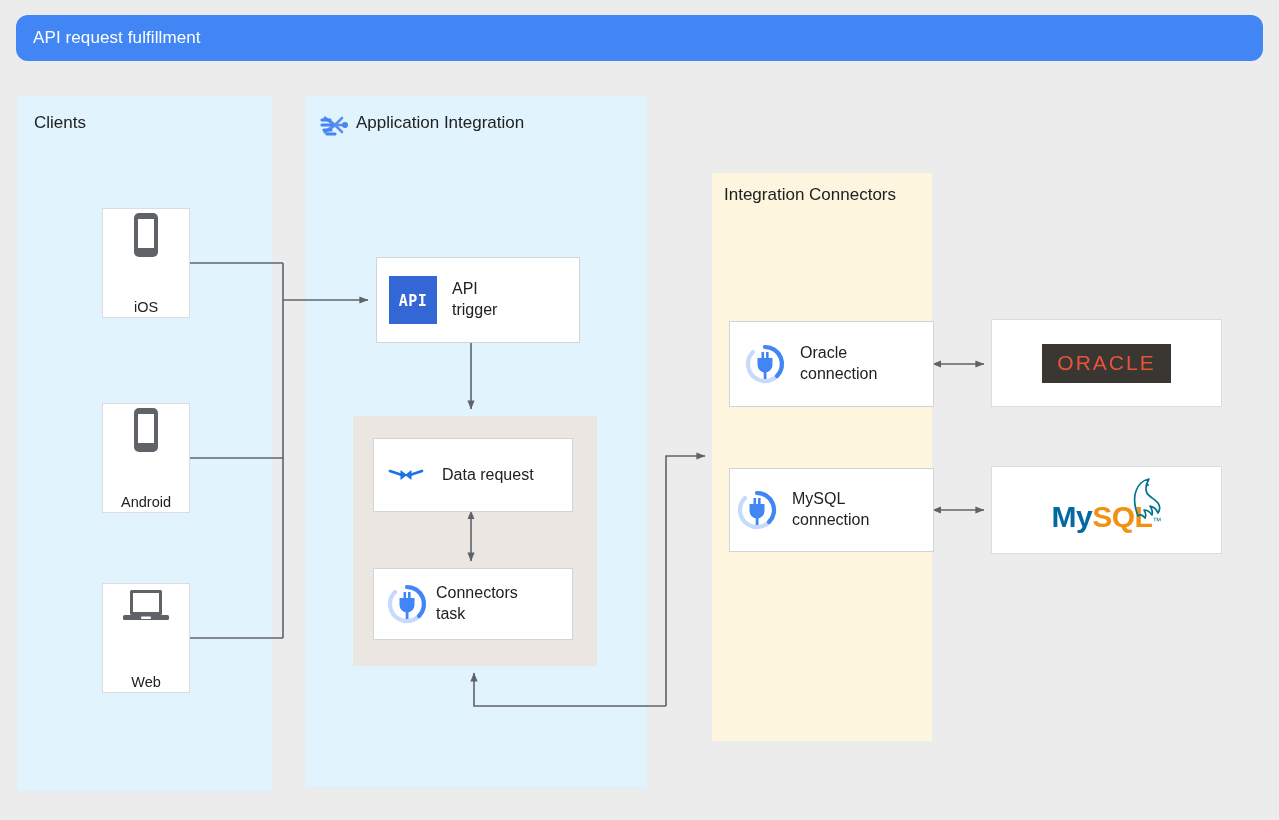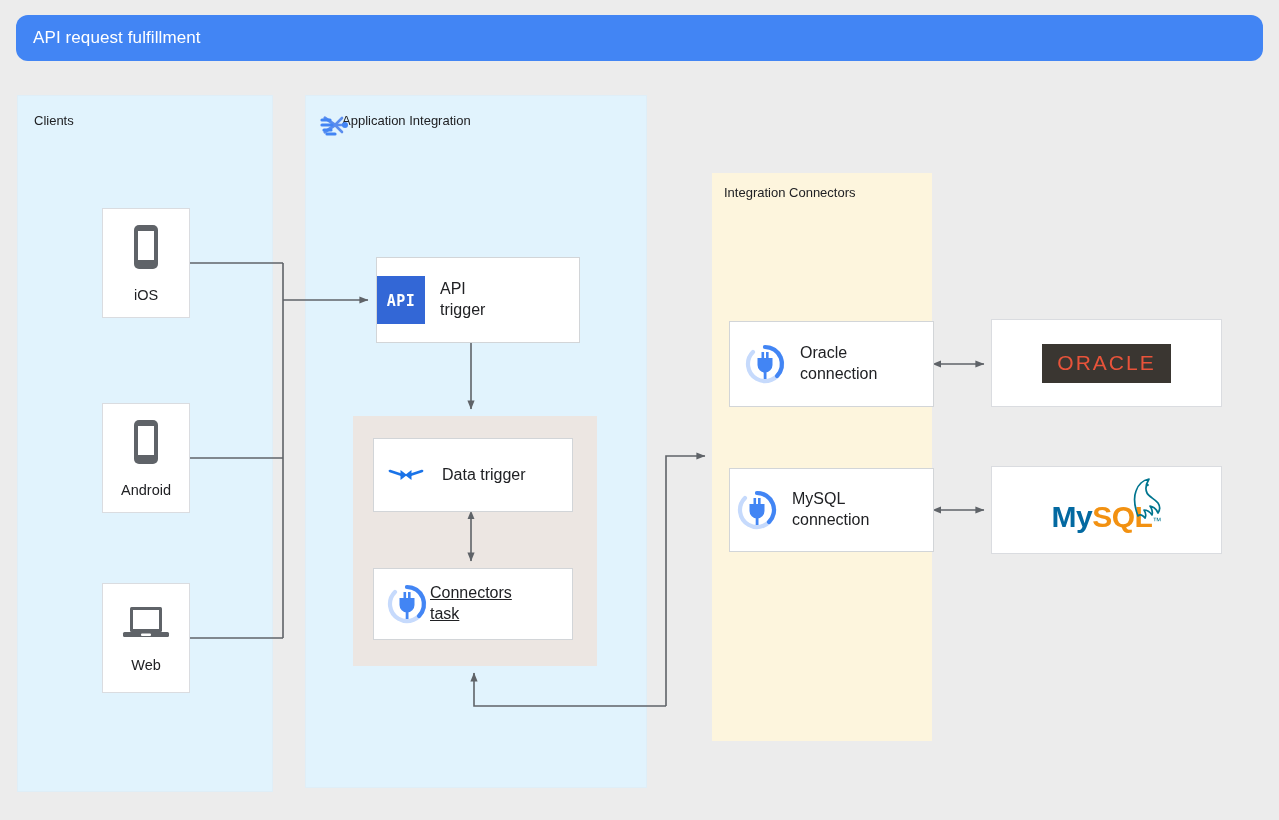--- a/index.html
+++ b/index.html
@@ -41,21 +41,21 @@
 
   
   .panel {
     position: absolute;
     background: #e1f3fd;
     border: 1px solid #dfeef7;
     box-sizing: border-box;
   }
   .panel-label {
     position: absolute;
-    font-size: 13px;
+    font-size: 17px;
     color: #202124;
     white-space: nowrap;
   }
 
   #panel-clients   { left: 17px;  top: 95px;  width: 256px; height: 697px; }
   #panel-appint    { left: 305px; top: 95px;  width: 342px; height: 693px; }
   #panel-egress    { left: 683px; top: 95px;  width: 580px; height: 697px; }
 
   
   .zone {
@@ -89,41 +89,41 @@
   .card .card-label {
     font-size: 16px;
     color: #202124;
     line-height: 1.30;
     white-space: pre-line;
   }
 
   
   .client-card {
     flex-direction: column;
-    justify-content: center;
+    justify-content: space-between;
     border-color: #dadce0;
   }
   .client-card .card-label {
     font-size: 14.5px;
     margin-top: 9px;
     text-align: center;
   }
   #card-ios     { left: 102px; top: 208px; width: 88px; height: 110px; }
   #card-android { left: 102px; top: 403px; width: 88px; height: 110px; }
   #card-web     { left: 102px; top: 583px; width: 88px; height: 110px; }
 
   
-  #card-api-trigger  { left: 376px; top: 257px; width: 204px; height: 86px; }
+  #card-api-trigger  { left: 376px; top: 257px; width: 204px; height: 86px; padding-left: 12px; }
   #card-api-trigger .card-label { margin-left: 15px; }
 
   #card-data-mapping { left: 373px; top: 438px; width: 200px; height: 74px; padding-left: 14px; }
   #card-data-mapping .card-label { margin-left: 18px; }
 
   #card-connectors-task { left: 373px; top: 568px; width: 200px; height: 72px; padding-left: 12px; }
-  #card-connectors-task .card-label { margin-left: 2px; text-decoration: underline; }
+  #card-connectors-task .card-label { margin-left: 8px; }
 
   #card-oracle-conn { left: 729px; top: 321px; width: 205px; height: 86px; padding-left: 14px; }
   #card-oracle-conn .card-label { margin-left: 14px; }
 
   #card-mysql-conn  { left: 729px; top: 468px; width: 205px; height: 84px; padding-left: 6px; }
   #card-mysql-conn  .card-label { margin-left: 14px; }
 
   
   #card-oracle-logo { left: 991px; top: 319px; width: 231px; height: 88px;
                       justify-content: center; border-color: #dadce0; }
@@ -172,21 +172,21 @@
 
   <div class="titlebar">
     <span class="title-text">API request fulfillment</span>
   </div>
 
   <div class="panel" id="panel-clients">
     <span class="panel-label" style="left:16px; top:17px;">Clients</span>
   </div>
 
   <div class="panel" id="panel-appint">
-    <span class="panel-label" style="left:36px; top:17px;">Application Integration</span>
+    <span class="panel-label" style="left:50px; top:17px;">Application Integration</span>
     <span style="position:absolute; left:13px; top:12px; width:34px; height:34px;">
       <svg width="34" height="34" viewBox="0 0 34 34">
         <g fill="none" stroke="#4285f4" stroke-width="3.2" stroke-linecap="round">
           <path d="M6 10 L16 17 L6 24" stroke="#5b8dee"></path>
         </g>
         <g stroke="#4285f4" stroke-width="3.2" stroke-linecap="round">
           <line x1="3" y1="12" x2="11" y2="12"></line>
           <line x1="3" y1="17" x2="13" y2="17"></line>
           <line x1="5" y1="22" x2="12" y2="22"></line>
           <line x1="8" y1="26" x2="16" y2="26"></line>
@@ -293,21 +293,21 @@
         <g stroke="#1a73e8" stroke-width="2.6" fill="none" stroke-linecap="round">
           <line x1="2" y1="11" x2="14" y2="15"></line>
         </g>
         <path d="M12.5,10 L19,15 L12.5,20 z" fill="#1a73e8"></path>
         <g stroke="#1a73e8" stroke-width="2.6" fill="none" stroke-linecap="round">
           <line x1="34" y1="11" x2="22" y2="15"></line>
         </g>
         <path d="M23.5,10 L17,15 L23.5,20 z" fill="#1a73e8"></path>
       </svg>
     </span>
-    <span class="card-label">Data trigger</span>
+    <span class="card-label">Data request</span>
   </div>
 
   <div class="card" id="card-connectors-task">
     <span class="card-icon">
       <svg width="42" height="42" viewBox="0 0 42 42">
         <path d="M21 4 a17 17 0 1 1 -12.02 4.98" fill="none" stroke="#c6dafc" stroke-width="4.2" stroke-linecap="round"></path>
         <path d="M21 4 a17 17 0 0 1 12.02 29.02" fill="none" stroke="#4285f4" stroke-width="4.2" stroke-linecap="round"></path>
         <path d="M13.5 15 h15 v7 a7.5 7.5 0 0 1 -15 0 z" fill="#4285f4"></path>
         <rect x="17.5" y="9" width="2.6" height="7" fill="#4285f4"></rect>
         <rect x="22" y="9" width="2.6" height="7" fill="#4285f4"></rect>

